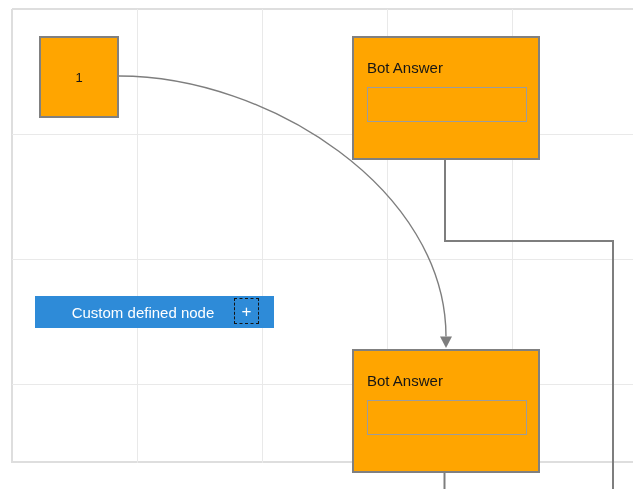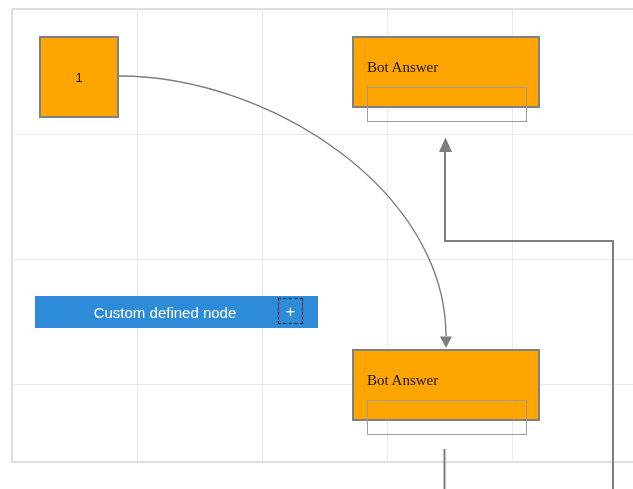--- a/index.html
+++ b/index.html
@@ -31,40 +31,39 @@
 
   .node{position:absolute;box-sizing:border-box;}
   .node-start{
     left:39px;top:36px;width:80px;height:82px;
     background:var(--node-orange);
     border:2px solid var(--node-border);
     display:flex;align-items:center;justify-content:center;
     font-size:13px;color:var(--label-dark);
   }
   .node-bot{
-    width:188px;height:72px;
+    width:188px;height:124px;
     background:var(--node-orange);
     border:2px solid var(--node-border);
-    font-family:Liberation Serif, serif;
   }
   .node-bot.top{left:352px;top:36px;}
   .node-bot.bottom{left:352px;top:349px;}
   .node-bot .title{
     position:absolute;left:13px;top:21px;
     font-size:15px;color:var(--label-dark);
   }
   .node-bot .field{
     position:absolute;left:13px;top:49px;
     width:160px;height:35px;box-sizing:border-box;
     border:1.5px solid var(--inner-border);
     background:transparent;
     font-size:13px;color:var(--label-dark);
   }
   .node-custom{
-    left:35px;top:296px;width:283px;height:32px;
+    left:35px;top:296px;width:239px;height:32px;
     background:var(--node-blue);
     display:flex;align-items:center;justify-content:center;
     padding-right:23px;box-sizing:border-box;
     font-size:15px;color:var(--label-light);
   }
   .plus-btn{
     position:absolute;right:15px;top:2px;
     width:25px;height:26px;box-sizing:border-box;
     border:1px dashed #141414;
     display:flex;align-items:center;justify-content:center;

